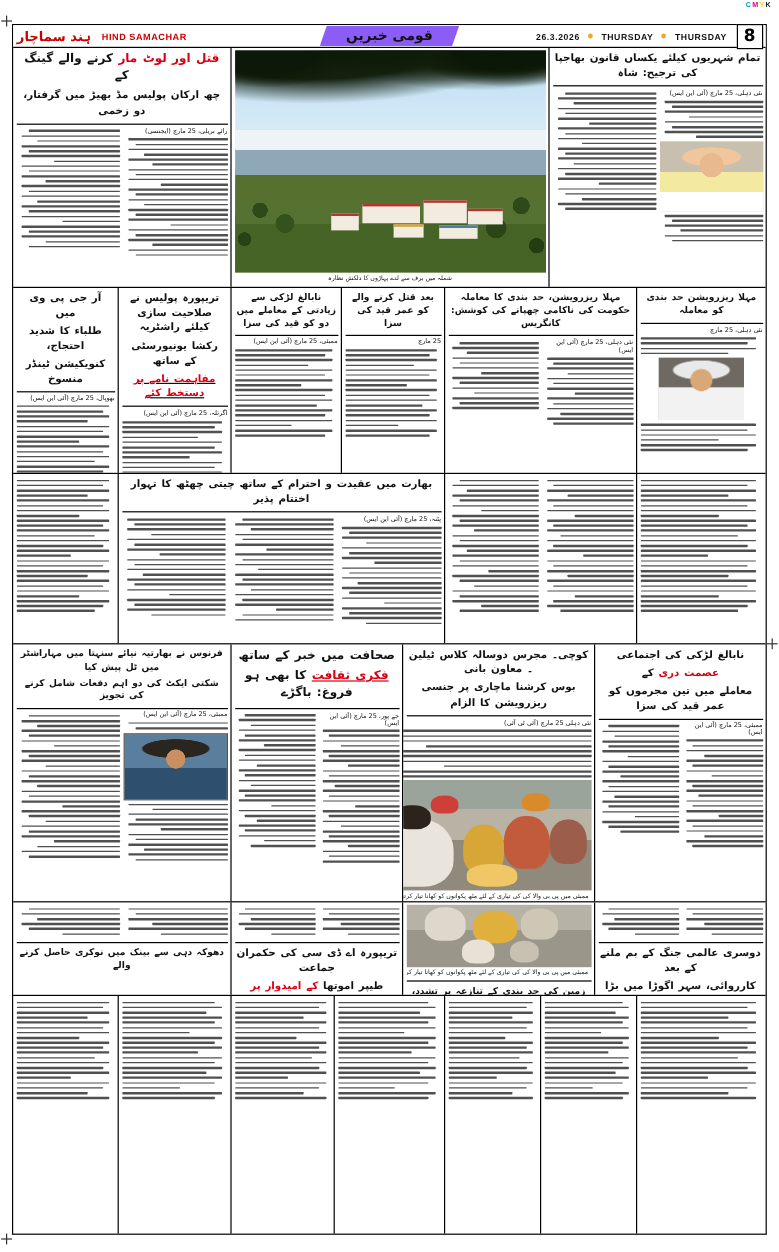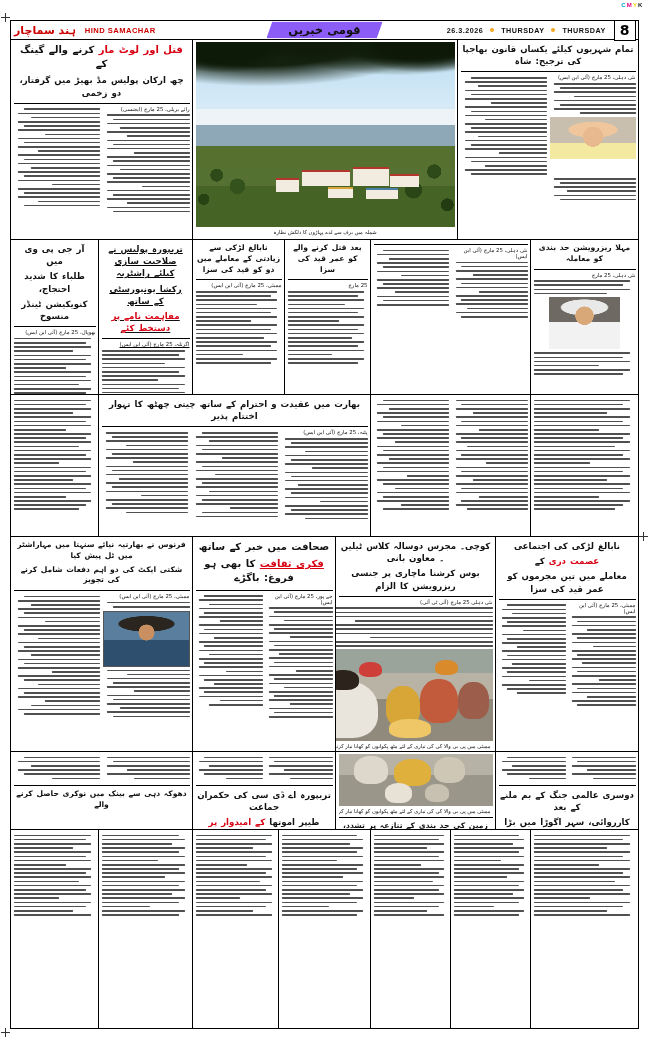--- a/index.html
+++ b/index.html
@@ -414,21 +414,21 @@
             <div class="ln w64"></div>
             <div class="ln w95"></div>
           <div class="ln w88"></div>
             <div class="ln w95"></div>
             <div class="ln w80"></div>
           <div class="ln w95"></div>
             <div class="ln w88"></div>
 
         </div>
 
-        <div class="col" style="width:94px;text-decoration:underline;">
+        <div class="col" style="width:94px;">
           <div class="hl hl-sm">تریپورہ پولیس نے صلاحیت سازی کیلئے راشٹریہ</div>
           <div class="hl hl-sm">
             <span>رکشا یونیورسٹی کے ساتھ</span>
           </div>
           <div class="hl hl-sm hl-underline">
             <span class="red">مفاہمت نامے پر دستخط کئے</span>
           </div>
           <div class="rule"></div>
           <div class="byline">اگرتلہ، 25 مارچ (آئی این ایس)</div>
           <div class="ln w95"></div>
@@ -487,20 +487,21 @@
             <div class="ln w80"></div>
           <div class="ln w95"></div>
             <div class="ln w88"></div>
             <div class="ln w95"></div>
           <div class="ln w55"></div>
             <div class="ln w95"></div>
             <div class="ln w88"></div>
         </div>
 
         <div class="col" style="width:160px;">
+          <div class="hl hl-xs">مہلا ریزرویشن، حد بندی کا معاملہ حکومت کی ناکامی چھپانے کی کوشش: کانگریس</div>
           <div class="rule"></div>
           <div class="txtcols">
             <div class="txtcol">
               <div class="byline">نئی دہلی، 25 مارچ (آئی این ایس)</div>
               <div class="ln w95"></div>
                 <div class="ln w88"></div>
                 <div class="ln w95"></div>
               <div class="ln w72"></div>
                 <div class="ln w95"></div>
                 <div class="ln w88"></div>

